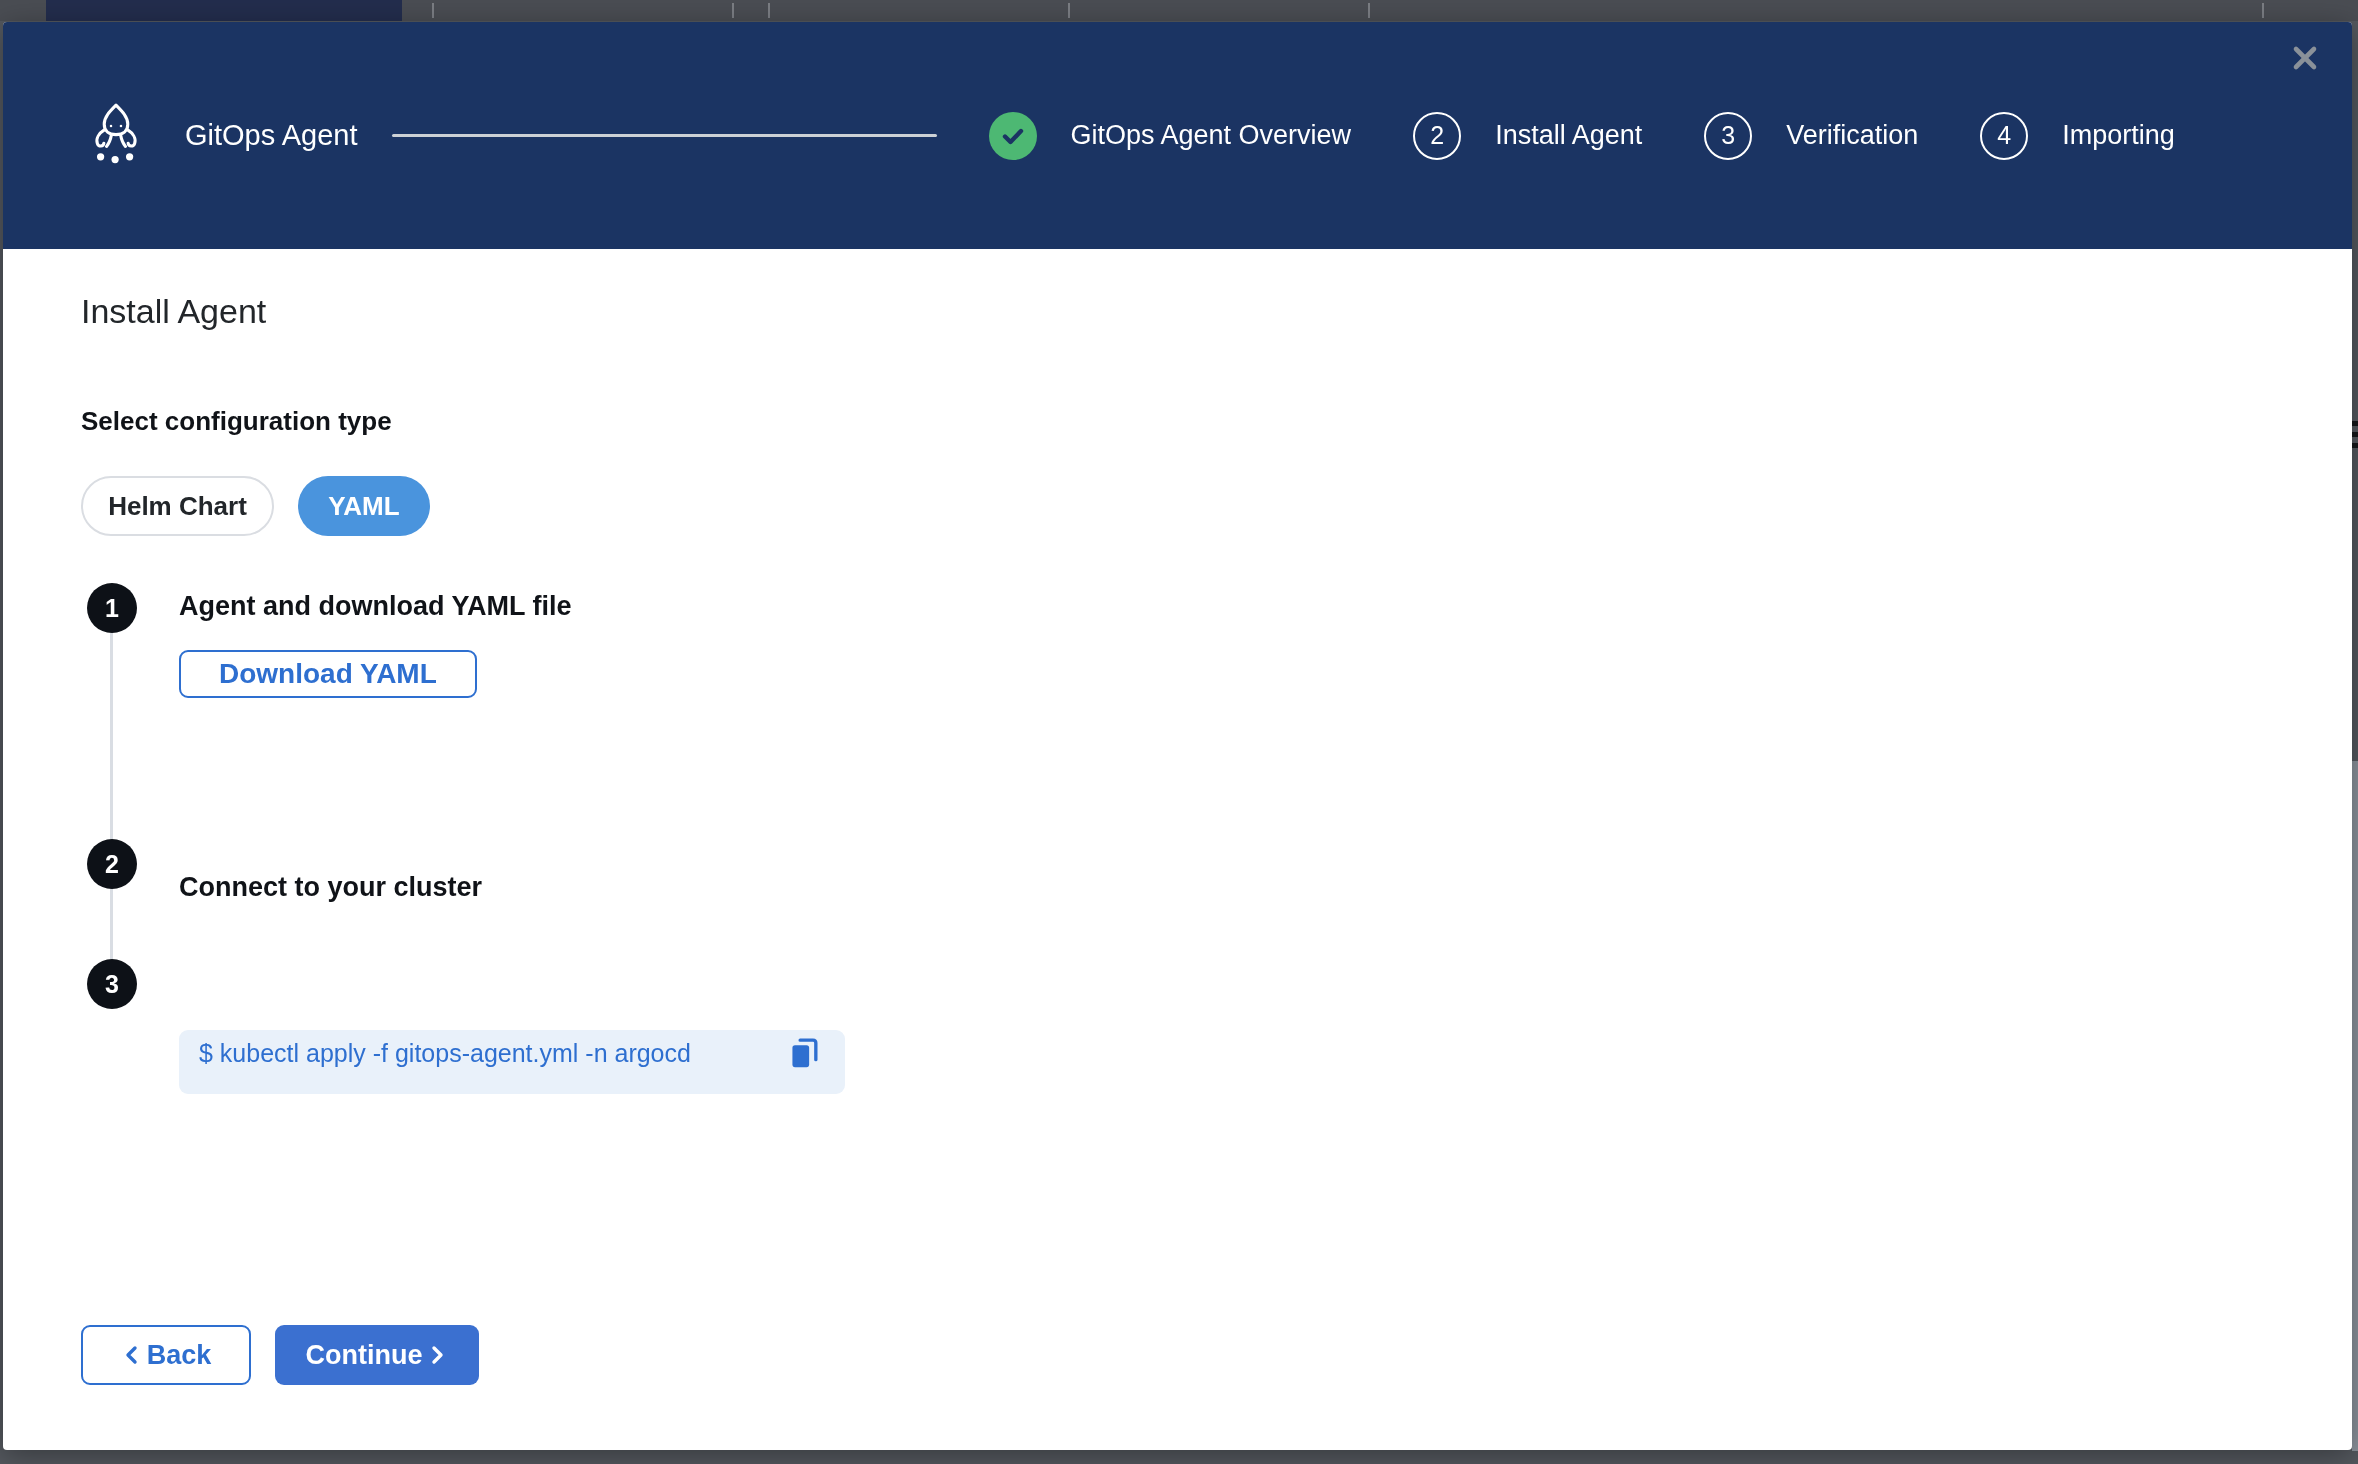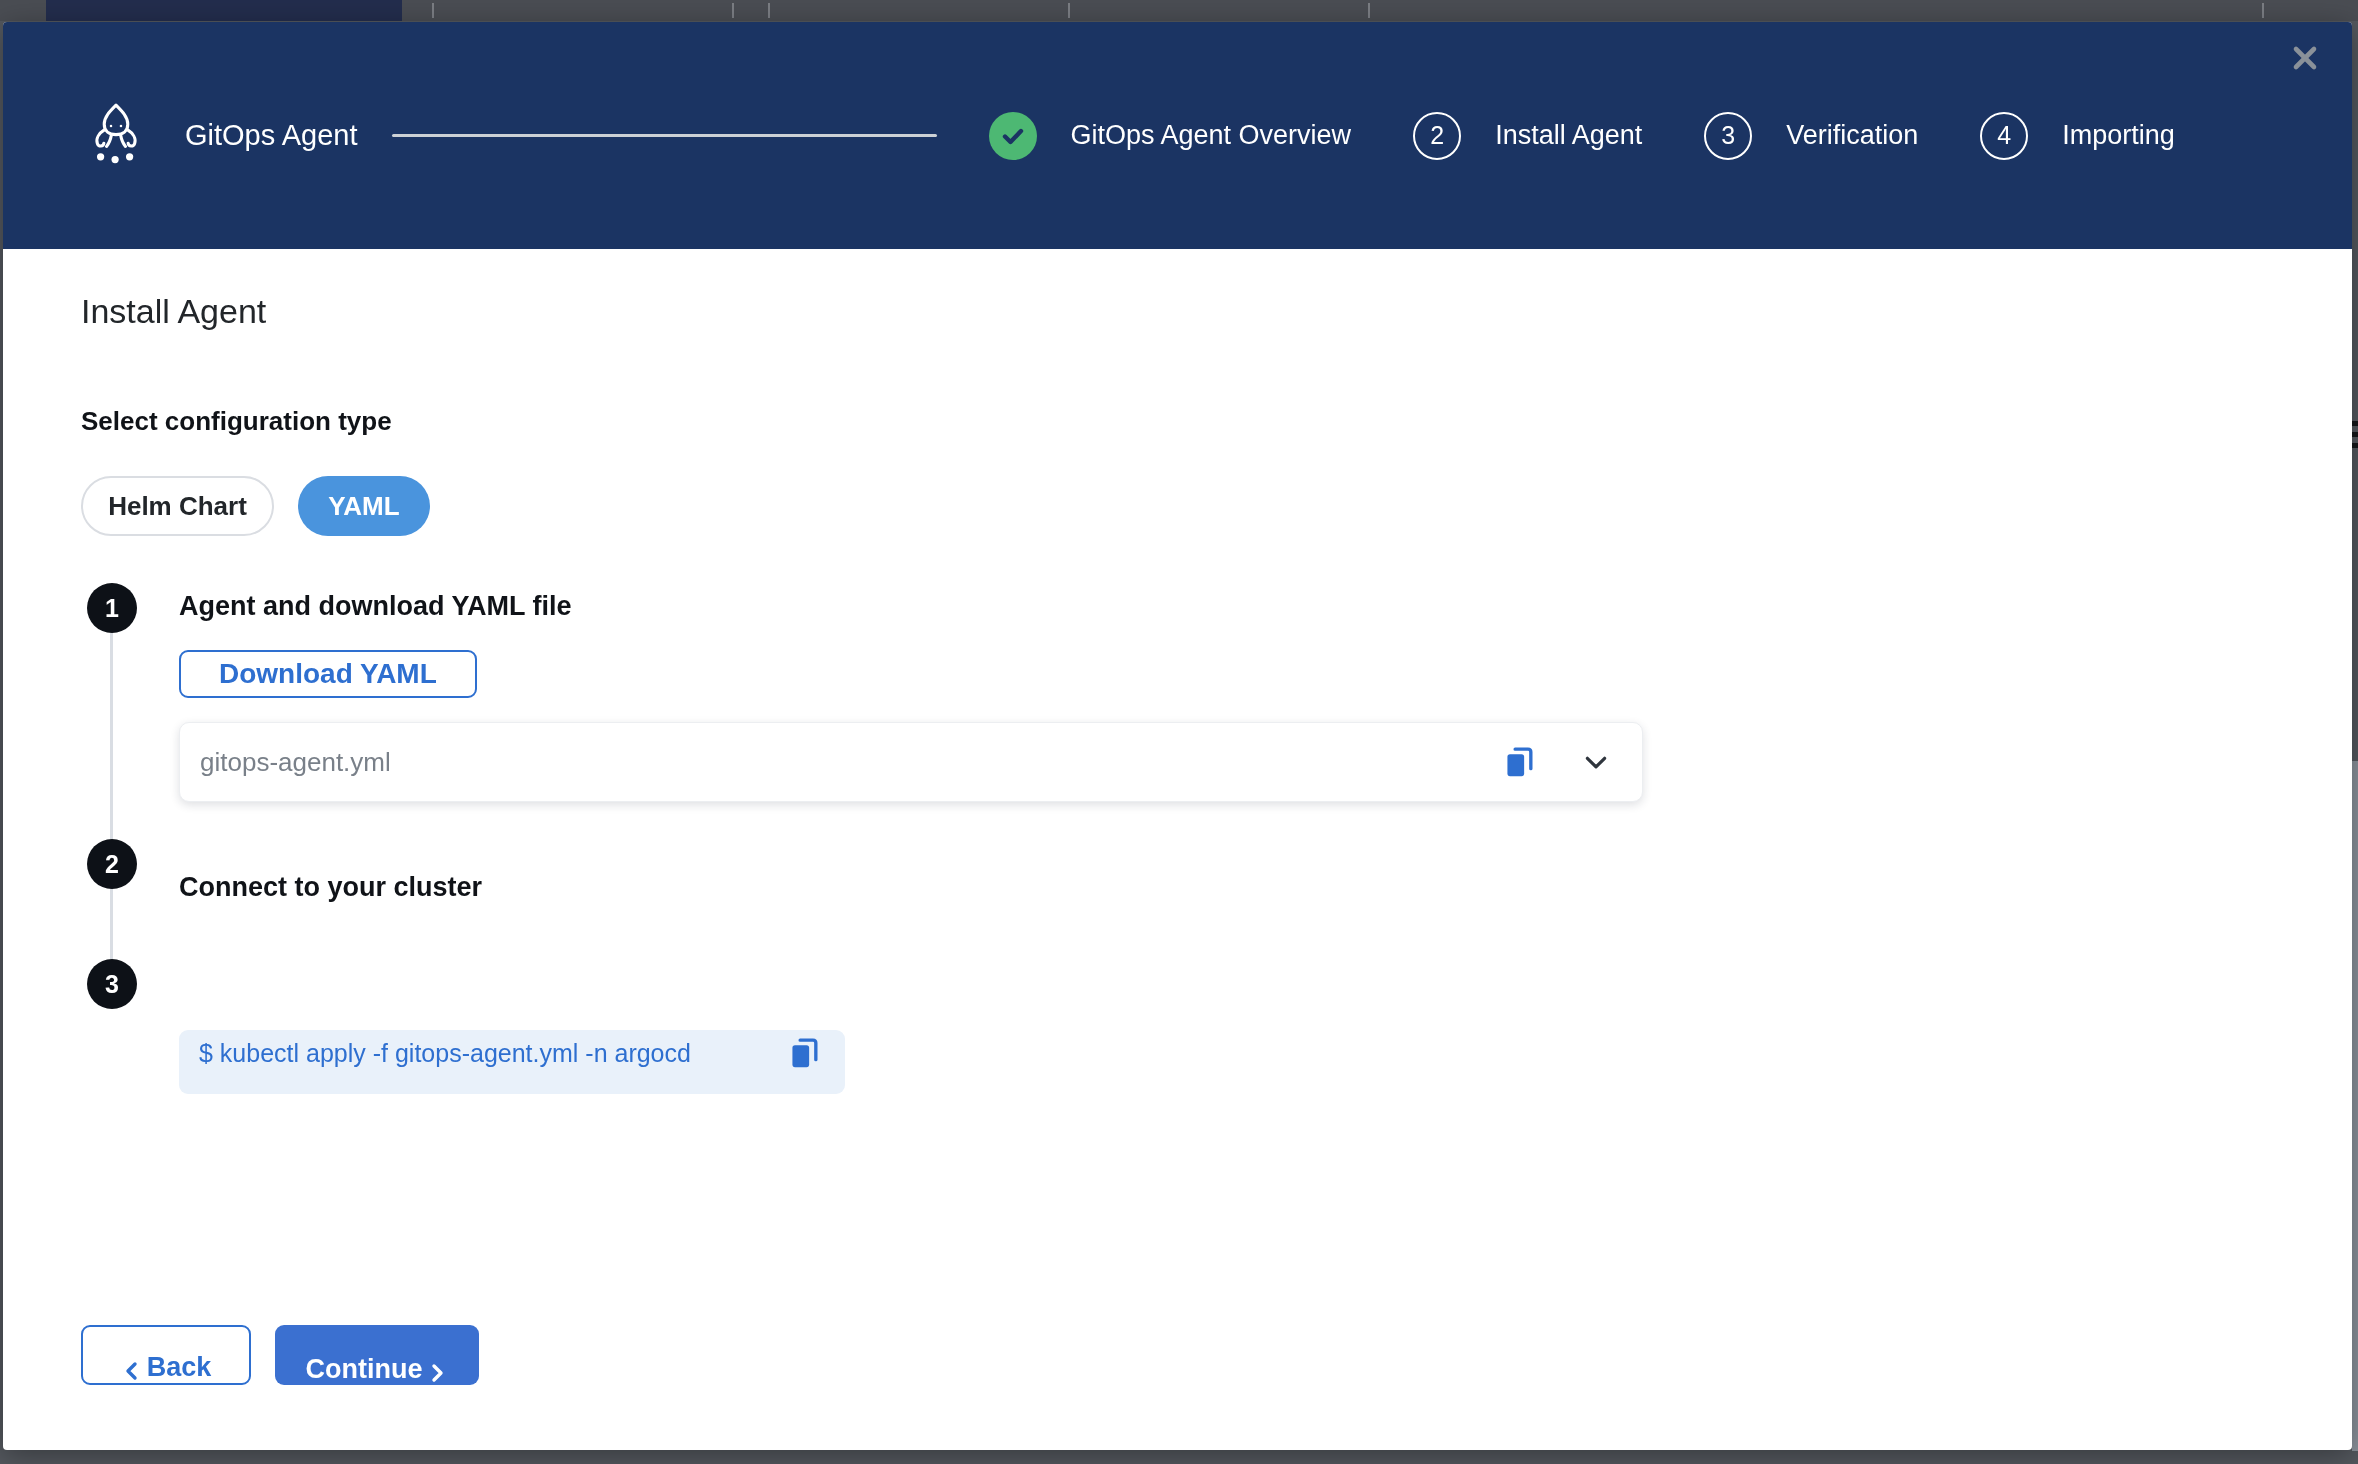--- a/index.html
+++ b/index.html
@@ -56,21 +56,21 @@
   .file-card{position:absolute;left:176px;top:700px;width:1464px;height:80px;background:#fff;
     border:1px solid #eceef1;border-radius:10px;box-shadow:0 3px 10px rgba(25,35,60,.14);
     display:flex;align-items:center;padding:0 30px 0 20px}
   .file-name{flex:1;font-size:26px;color:var(--muted-text)}
   .icon-btn{background:none;border:none;cursor:pointer;display:flex;align-items:center;justify-content:center}
   .file-card .copy{margin-right:44px}
   .cmd-box{position:absolute;left:176px;top:1008px;width:666px;height:64px;background:var(--command-bg);
     border-radius:9px;display:flex;align-items:center;padding:0 24px 18px 20px}
   .cmd-text{flex:1;font-size:25px;font-weight:500;color:var(--accent-blue);white-space:nowrap}
   .footer-btn{position:absolute;top:1303px;height:60px;border-radius:9px;font-size:27px;font-weight:700;
-    display:flex;align-items:flex-end;justify-content:center;gap:4px;cursor:pointer;
+    display:flex;align-items:center;justify-content:center;gap:4px;cursor:pointer;
     font-family:"Liberation Sans",sans-serif}
   .back-btn{left:78px;width:170px;background:#fff;border:2px solid var(--accent-blue);color:var(--accent-blue)}
   .continue-btn{left:272px;width:204px;background:var(--continue-bg);border:none;color:#fff}
 </style>
 </head>
 <body>
 
 <div class="tabstrip">
   <div class="tab-active"></div>
   <div class="sep" style="left:432px"></div>
@@ -145,34 +145,20 @@
   <div class="pills">
     <button class="pill plain">Helm Chart</button>
     <button class="pill selected">YAML</button>
   </div>
 
   <div class="connector"></div>
 
   <div class="num-circle" style="left:84px;top:561px">1</div>
   <div class="step-title" style="top:569px">Agent and download YAML file</div>
   <button class="download-btn">Download YAML</button>
-  <div class="file-card">
-    <span class="file-name">gitops-agent.yml</span>
-    <button class="icon-btn copy">
-      <svg width="34" height="36" viewBox="0 0 26 28">
-        <path d="M10 4 h10 q2.2 0 2.2 2.2 v13" fill="none" stroke="#2e6fd0" stroke-width="2.6" stroke-linecap="round"></path>
-        <rect x="4" y="8" width="13" height="17" rx="2" fill="#2e6fd0"></rect>
-      </svg>
-    </button>
-    <button class="icon-btn">
-      <svg width="32" height="32" viewBox="0 0 26 26" fill="none" stroke="#2f353d" stroke-width="2.6" stroke-linecap="round" stroke-linejoin="round">
-        <polyline points="6,10 13,17 20,10"></polyline>
-      </svg>
-    </button>
-  </div>
 
   <div class="num-circle" style="left:84px;top:817px">2</div>
   <div class="step-title" style="top:850px">Connect to your cluster</div>
 
   <div class="num-circle" style="left:84px;top:937px">3</div>
   <div class="cmd-box">
     <span class="cmd-text">$ kubectl apply -f gitops-agent.yml -n argocd</span>
     <button class="icon-btn">
       <svg width="34" height="36" viewBox="0 0 26 28">
         <path d="M10 4 h10 q2.2 0 2.2 2.2 v13" fill="none" stroke="#2e6fd0" stroke-width="2.6" stroke-linecap="round"></path>

